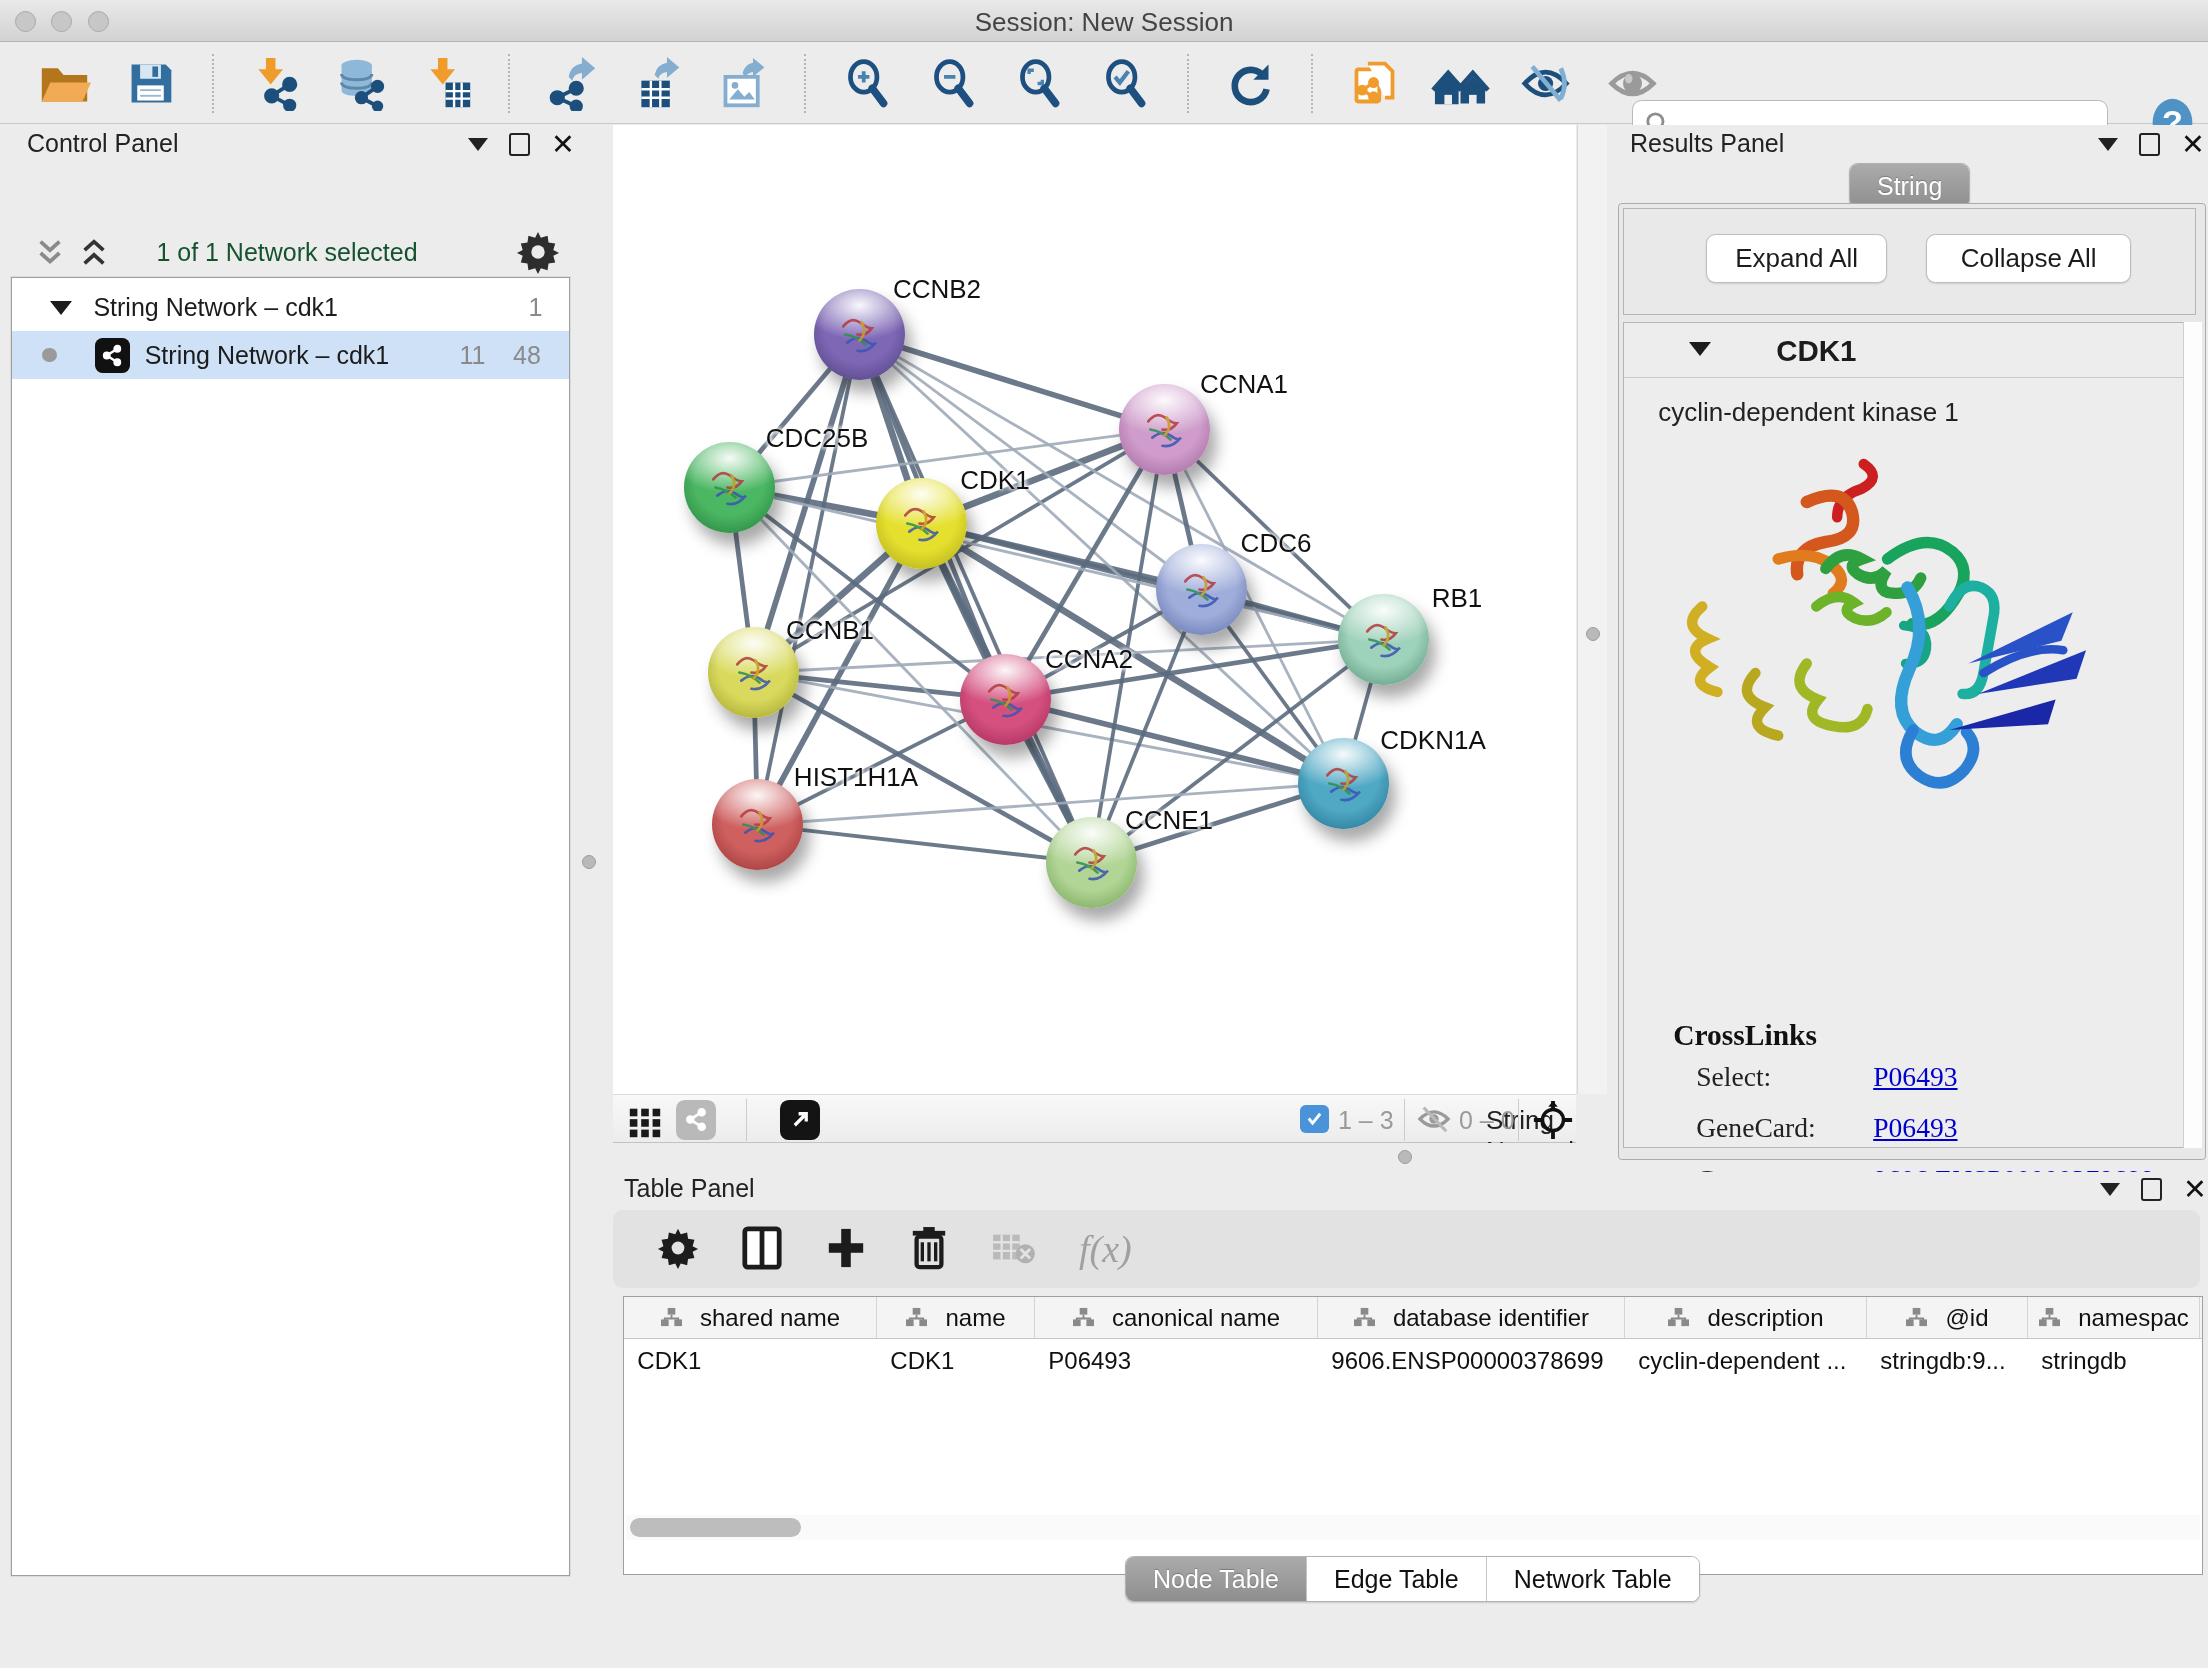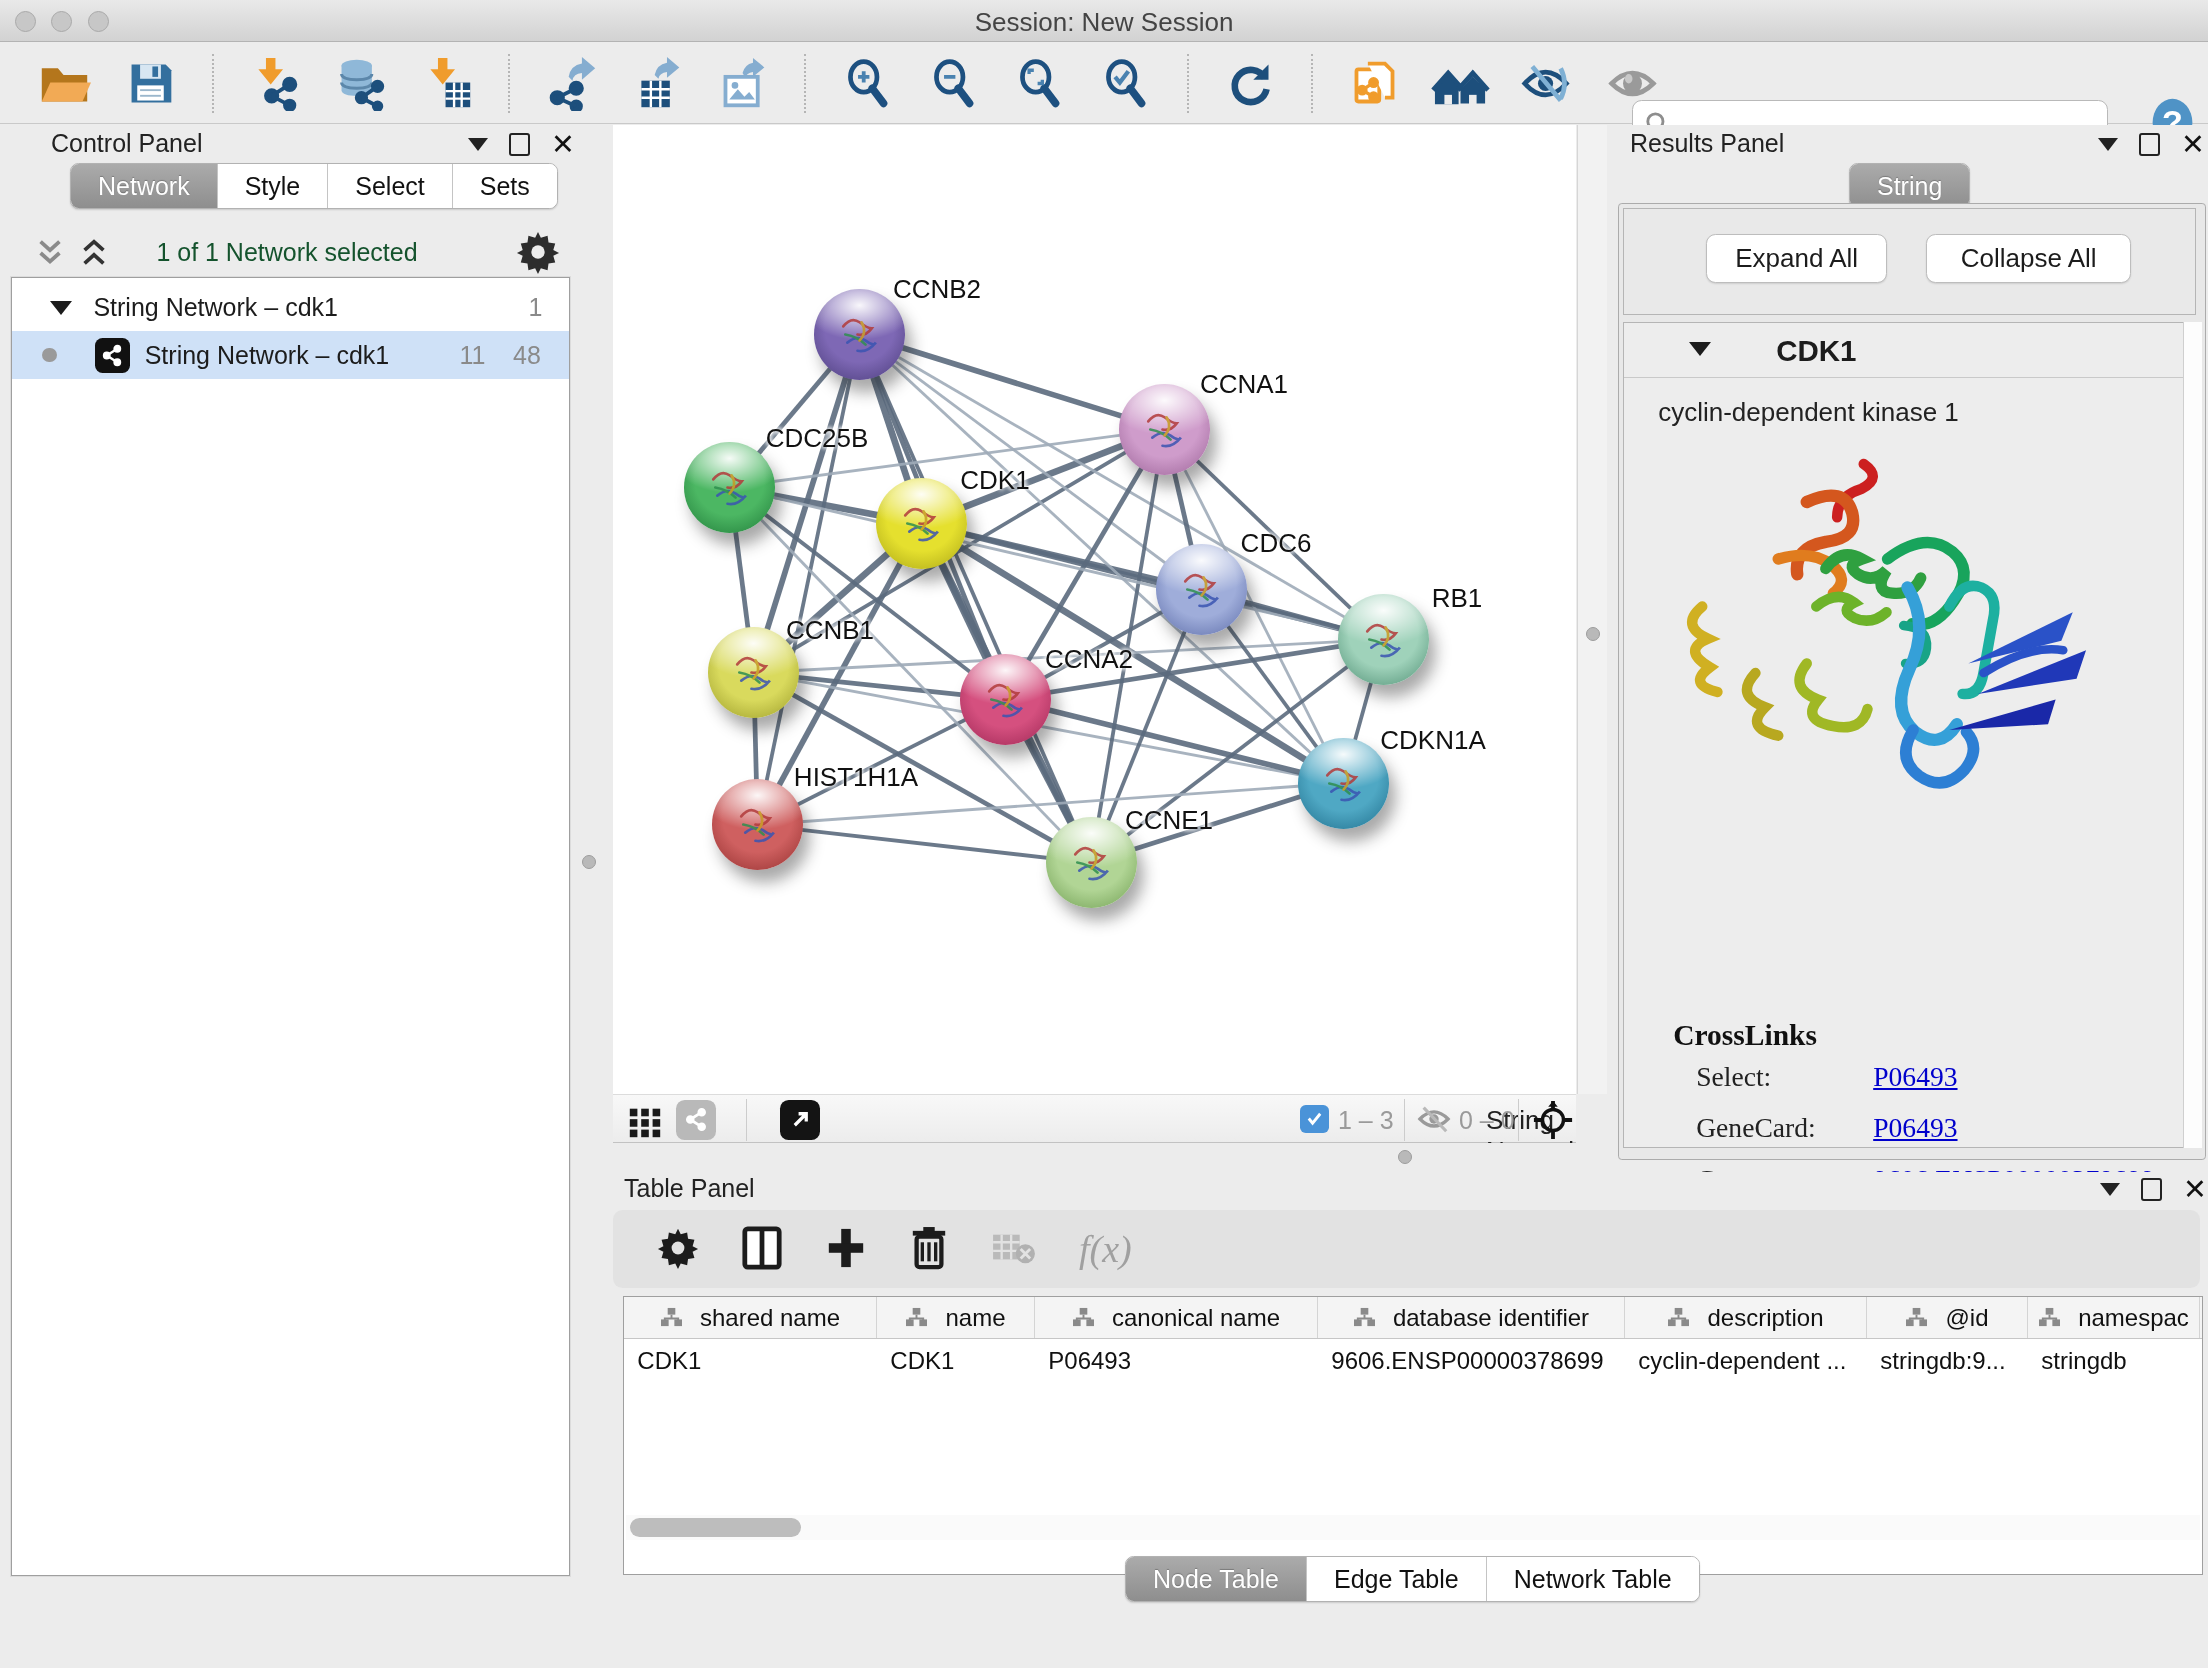--- a/index.html
+++ b/index.html
@@ -34,21 +34,21 @@
 
   .seg-group { position:absolute; display:flex; border:1px solid #b2b2b2; border-radius:8.6px; overflow:hidden;
     background:#fff; box-shadow:0 1px 1.9px rgba(0,0,0,.15); }
   .seg-tab { height:44px; display:flex; align-items:center; justify-content:center;
     font-size:25px; background:#fff; color:#111; border-right:1px solid #c4c4c4; padding:0 27px; }
   .seg-tab:last-child { border-right:none; }
   .seg-tab.active { background:linear-gradient(#ababab,#8e8e8e); color:#fff; text-shadow:0 -1px 1px rgba(0,0,0,.25); }
 
   
   .control-panel { position:absolute; left:0; top:125px; width:574px; height:1477px; background:#ececec; }
-  .cp-header { position:absolute; left:27px; top:3.8px;margin-left:24px; }
+  .cp-header { position:absolute; left:27px; top:3.8px; }
   .cp-ctrls { left:468px; top:7.6px; }
   .cp-tabs { left:70px; top:38px; }
   .cp-gearrow { position:absolute; left:0; top:103px; width:574px; height:48px; }
   .cp-status { position:absolute; left:0; right:0; text-align:center; font-size:25px; color:#14532d; top:9.5px; }
   .chev { position:absolute; top:7.6px; }
   .cp-gear { position:absolute; left:516px; top:1.9px; }
   .cp-listbox { position:absolute; left:11.4px; top:152px; width:559px; height:1299px;
     background:#fff; border:1.9px solid #9f9f9f; box-shadow:0 0 0 1px #dcdcdc; }
   .tree-row { position:absolute; left:0; width:100%; height:48px; display:flex; align-items:center; font-size:25px; }
   .tree-row.selected { background:#cfe1f7; }
@@ -303,26 +303,20 @@
       </svg>
     </div>
   </div>
 
   <div class="control-panel">
     <div class="cp-header panel-title">Control Panel</div>
     <div class="panel-ctrls cp-ctrls">
       <div class="pc-arrow"></div>
       <div class="pc-float"></div>
       <div class="pc-close">✕</div>
-    </div>
-    <div class="seg-group cp-tabs">
-      <div class="seg-tab active">Network</div>
-      <div class="seg-tab">Style</div>
-      <div class="seg-tab">Select</div>
-      <div class="seg-tab">Sets</div>
     </div>
     <div class="cp-gearrow">
       <div class="chev" style="left:34px">
         <svg width="32" height="34" viewBox="0 0 34 36">
             <path d="M7 6 l10 9 10-9 M7 18 l10 9 10-9" stroke="#8a8a8a" stroke-width="4" fill="none"></path>
           </svg>
       </div>
       <div class="chev" style="left:78px">
         <svg width="32" height="34" viewBox="0 0 34 36">
             <path d="M7 15 l10-9 10 9 M7 29 l10-9 10 9" stroke="#333" stroke-width="4" fill="none"></path>

